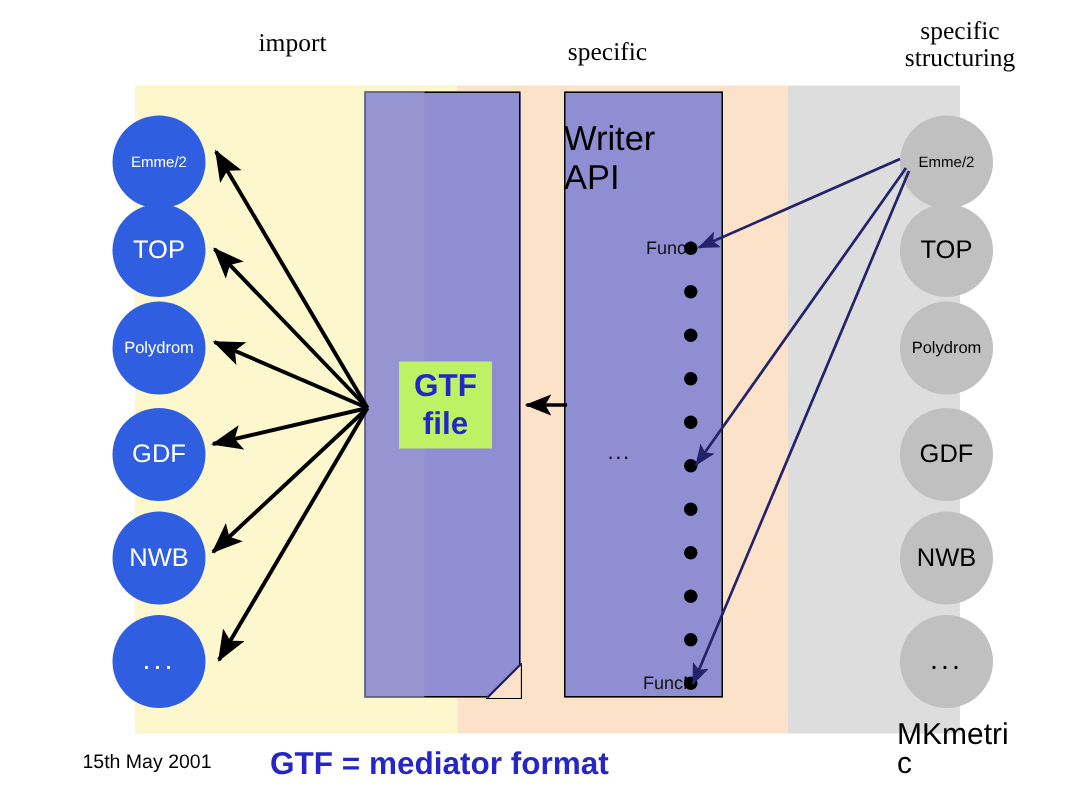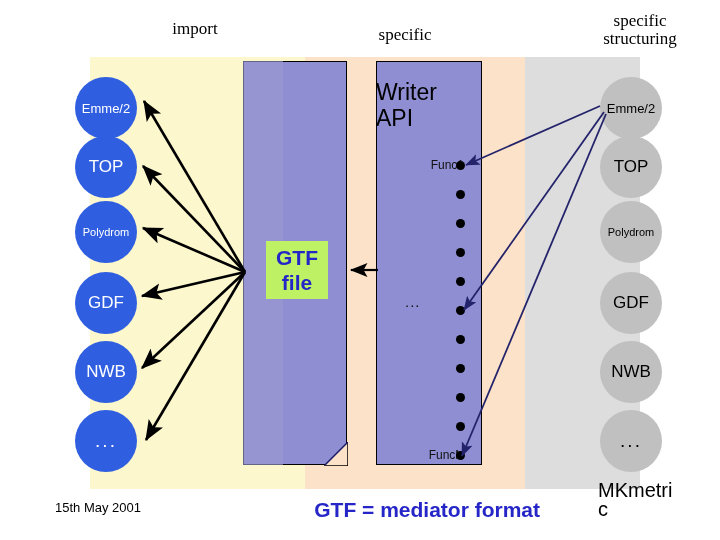--- a/index.html
+++ b/index.html
@@ -56,21 +56,21 @@
     color: #ffffff;
     left: 75px;
   }
   .circle-gray {
     background: #c0c0c0;
     color: #000000;
     left: 600px;
   }
   .c-label { display: block; white-space: nowrap; }
   .sz-lg { font-size: 17px; }
-  .sz-md { font-size: 13px; }
+  .sz-md { font-size: 10px; }
   .sz-sm { font-size: 11px; }
   .sz-dots { font-size: 19px; letter-spacing: 2px; }
 
   
   .gtf-box {
     position: absolute;
     left: 243px;
     top: 61px;
     width: 104px;
     height: 404px;
@@ -159,21 +159,21 @@
     left: 55px;
     top: 500px;
     font-size: 13px;
     color: #000000;
   }
   .footer-title {
     position: absolute;
     left: 180px;
     top: 498px;
     width: 360px;
-    text-align: right;
+    text-align: left;
     font-size: 21px;
     font-weight: bold;
     color: #2626c8;
   }
   .footer-brand {
     position: absolute;
     left: 598px;
     top: 481px;
     width: 90px;
     font-size: 20px;

